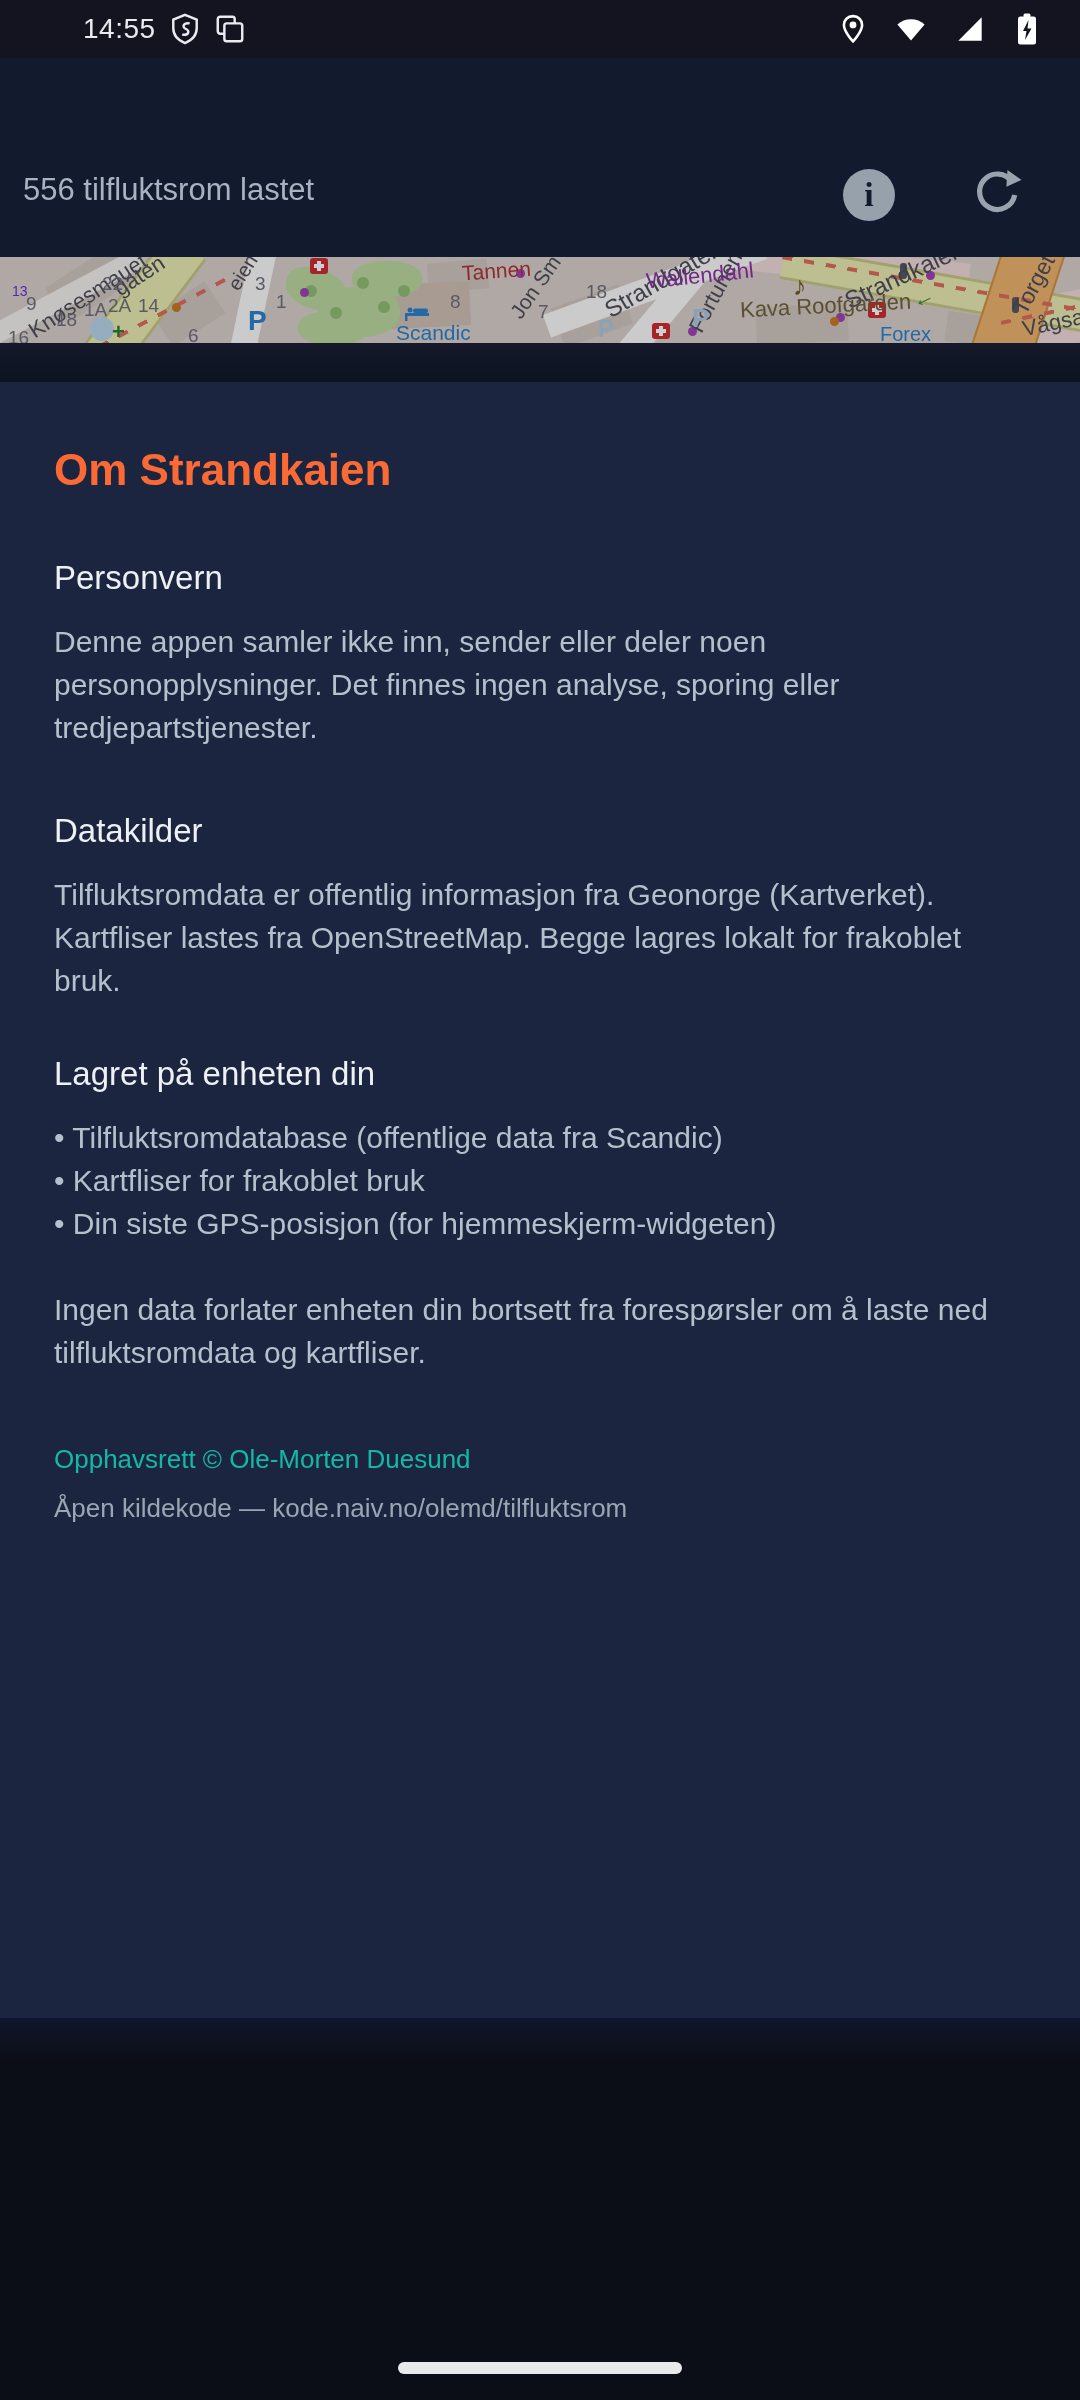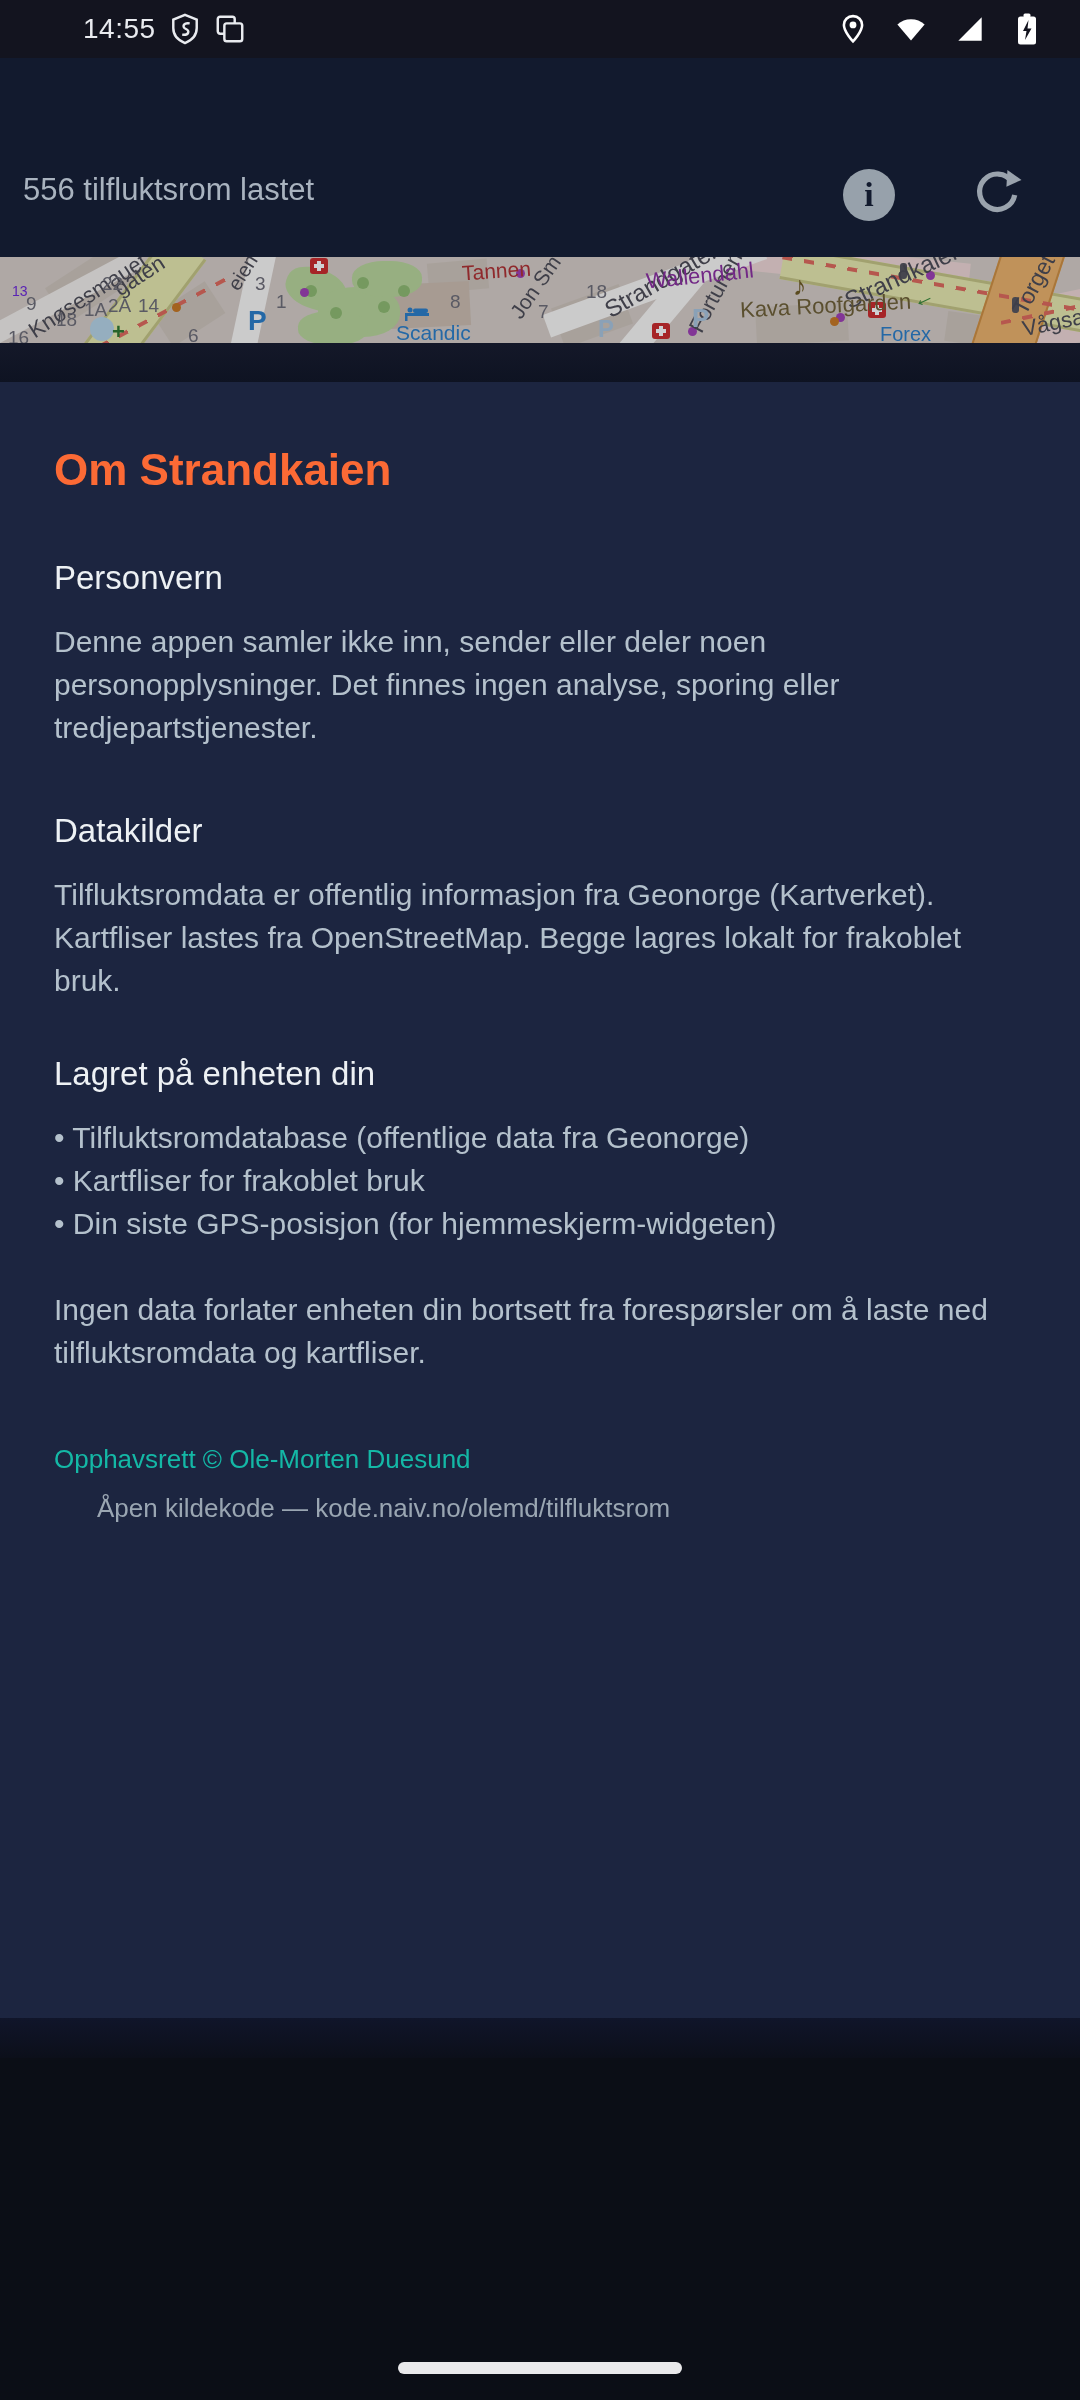--- a/index.html
+++ b/index.html
@@ -61,21 +61,21 @@
   #h-personvern{margin-top:58px;}
   #p-priv1{margin-top:20px;}
   #p-priv2{margin-top:42px;}
   #h-datakilder{margin-top:60px;}
   #p-data1{margin-top:20px;}
   #h-lagret{margin-top:50px;}
   #bullets{margin-top:20px;}
   .bullet{font-size:30px;line-height:43px;color:#b4c1cc;}
   #p-lagret{margin-top:43px;}
   #copyright{margin-top:70px;font-size:26px;color:#14b8a6;}
-  #source{margin-top:18px;font-size:26px;color:#9aa6b2;margin-left:43px;}
+  #source{margin-top:18px;font-size:26px;color:#9aa6b2;}
 
   
   #shelter-list{left:0;top:2058px;width:1080px;height:342px;background:#0b0e16;}
 
   
   #gesture-pill{left:398px;top:2362px;width:284px;height:12px;border-radius:6px;background:#e9e9eb;cursor:pointer;}
 </style>
 </head>
 <body>
 
@@ -232,21 +232,21 @@
   <div id="sheet-title">Om Strandkaien</div>
 
   <div id="h-personvern" class="sec-h">Personvern</div>
   <div id="p-priv1" class="body-p">Denne appen samler ikke inn, sender eller deler noen personopplysninger. Det finnes ingen analyse, sporing eller tredjepartstjenester.</div>
 
   <div id="h-datakilder" class="sec-h">Datakilder</div>
   <div id="p-data1" class="body-p">Tilfluktsromdata er offentlig informasjon fra Geonorge (Kartverket). Kartfliser lastes fra OpenStreetMap. Begge lagres lokalt for frakoblet bruk.</div>
 
   <div id="h-lagret" class="sec-h">Lagret på enheten din</div>
   <div id="bullets">
-    <div class="bullet">• Tilfluktsromdatabase (offentlige data fra Geonorge)</div>
+    <div class="bullet">• Tilfluktsromdatabase (offentlige data fra Scandic)</div>
     <div class="bullet">• Kartfliser for frakoblet bruk</div>
     <div class="bullet">• Din siste GPS-posisjon (for hjemmeskjerm-widgeten)</div>
   </div>
   <div id="p-lagret" class="body-p">Ingen data forlater enheten din bortsett fra forespørsler om å laste ned tilfluktsromdata og kartfliser.</div>
 
   <div id="copyright">Opphavsrett © Ole-Morten Duesund</div>
   <div id="source">Åpen kildekode — kode.naiv.no/olemd/tilfluktsrom</div>
 </div>
 
 <div id="band-bottom" class="abs"></div>

